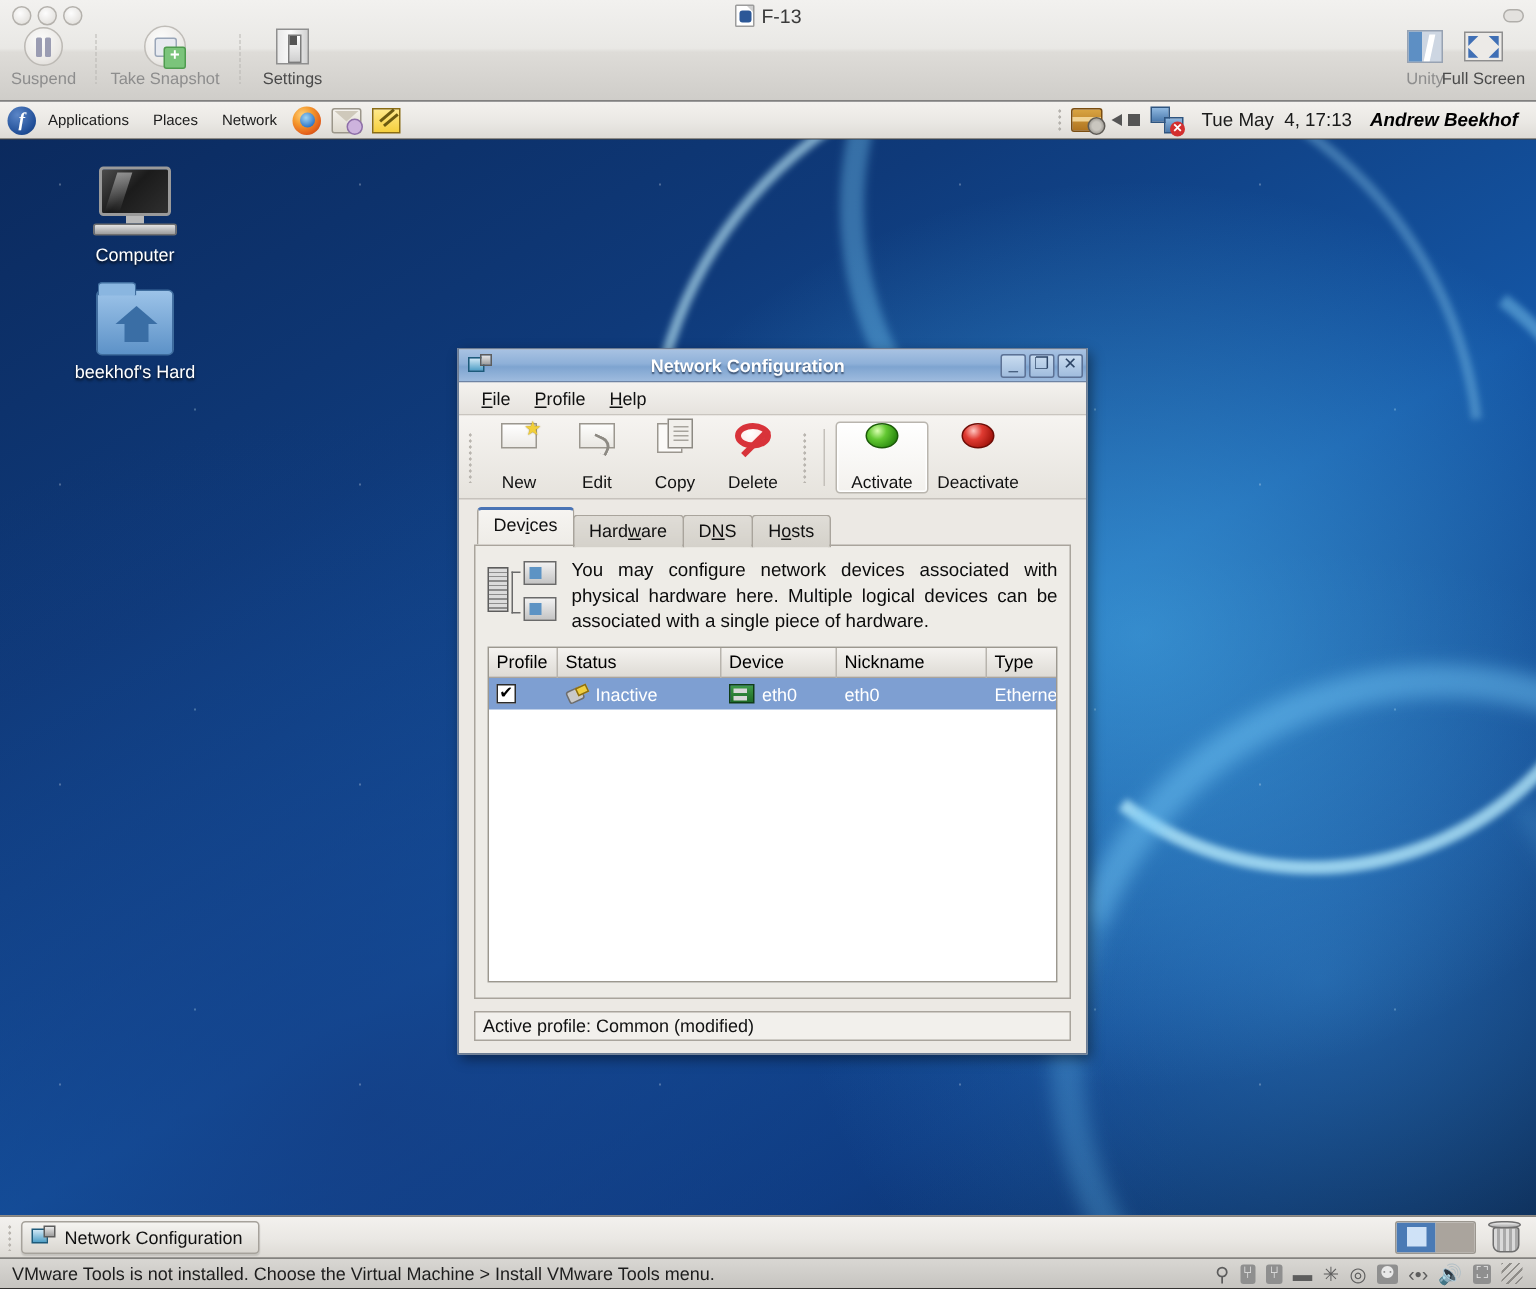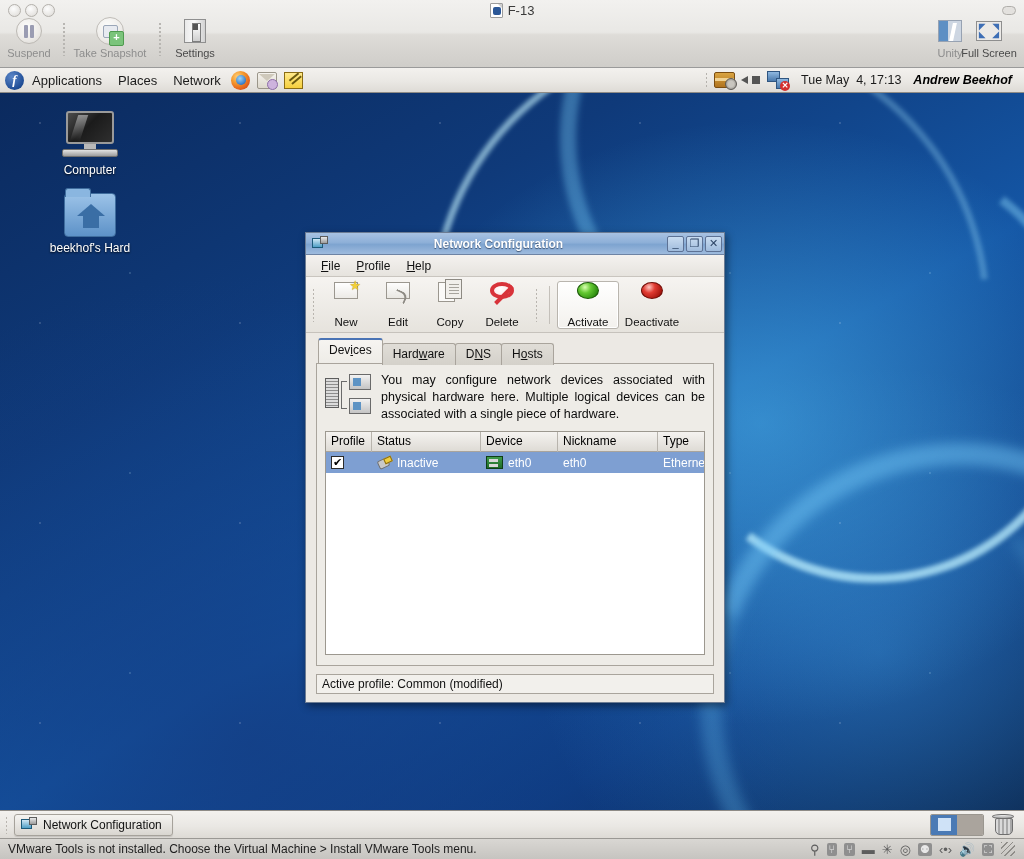--- a/index.html
+++ b/index.html
@@ -120,21 +120,21 @@
     display:flex;align-items:center;
   }
   #fedora-logo{
     width:19px;height:19px;border-radius:50%;margin-left:5px;
     background:radial-gradient(circle at 35% 30%,#5b86c7,#1f4d96 70%,#123567 100%);
     color:#fff;font-size:13px;font-weight:bold;font-style:italic;
     display:flex;align-items:center;justify-content:center;
     font-family:"Liberation Serif",serif;
   }
   .panel-menu{
-    padding:2px 8px;font-size:13px;color:#1b1b1b;
+    padding:2px 8px;font-size:10px;color:#1b1b1b;
   }
   .panel-launcher{margin-left:2px;display:flex;align-items:center;}
   .ico-firefox{
     width:19px;height:19px;border-radius:50%;
     background:radial-gradient(circle at 35% 30%,#ffd17a 0%,#f59a2e 35%,#e4601b 70%,#a8340b 100%);
     position:relative;
   }
   .ico-firefox:after{
     content:"";position:absolute;left:5px;top:4px;width:10px;height:10px;border-radius:50%;
     background:radial-gradient(circle at 40% 35%,#9fd4f5,#2d74c6 75%);

